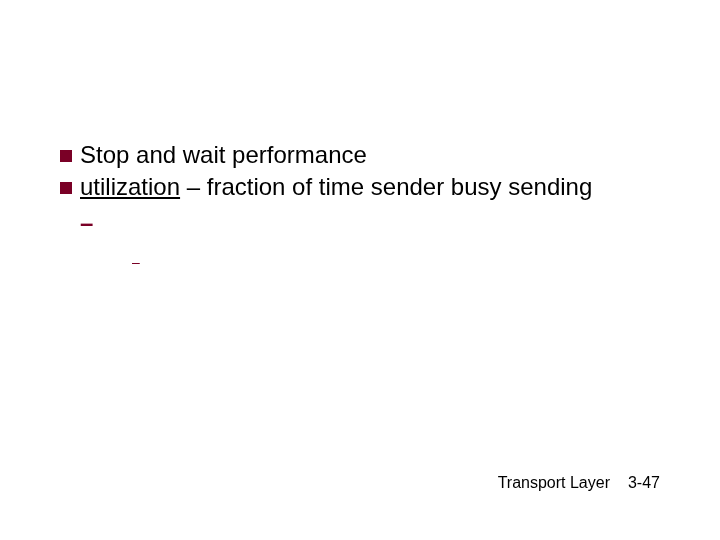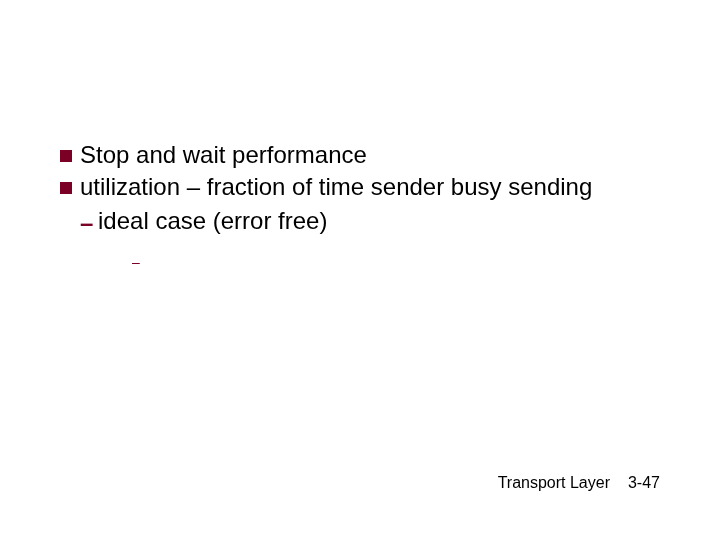--- a/index.html
+++ b/index.html
@@ -37,20 +37,21 @@
     height: 12px;
     background: #7a0026;
     flex: 0 0 auto;
     margin-top: 10px;
     margin-right: 8px;
   }
   .bullet-text {
     flex: 1 1 auto;
   }
   .under {
+    text-decoration: underline;
   }
   .dash-line {
     display: flex;
     align-items: flex-start;
     font-size: 24px;
     line-height: 1.25;
     padding-left: 20px;
     margin-top: 4px;
   }
   .dash-mark {
@@ -110,21 +111,20 @@
 
     <div class="bullet-line">
       <div class="square-bullet"></div>
       <div class="bullet-text">
         <span class="under">utilization</span><span> – fraction of time sender busy sending</span>
       </div>
     </div>
 
     <div class="dash-line">
       <div class="dash-mark">–</div>
-      <div class="dash-text">ideal case (error free)</div>
     </div>
 
     <div class="sub-dash-line">
       <div class="sub-dash-mark">–</div>
     </div>
 
   </div>
 
   <div class="footer">
     <span class="label">Transport Layer</span><span>3-47</span>

